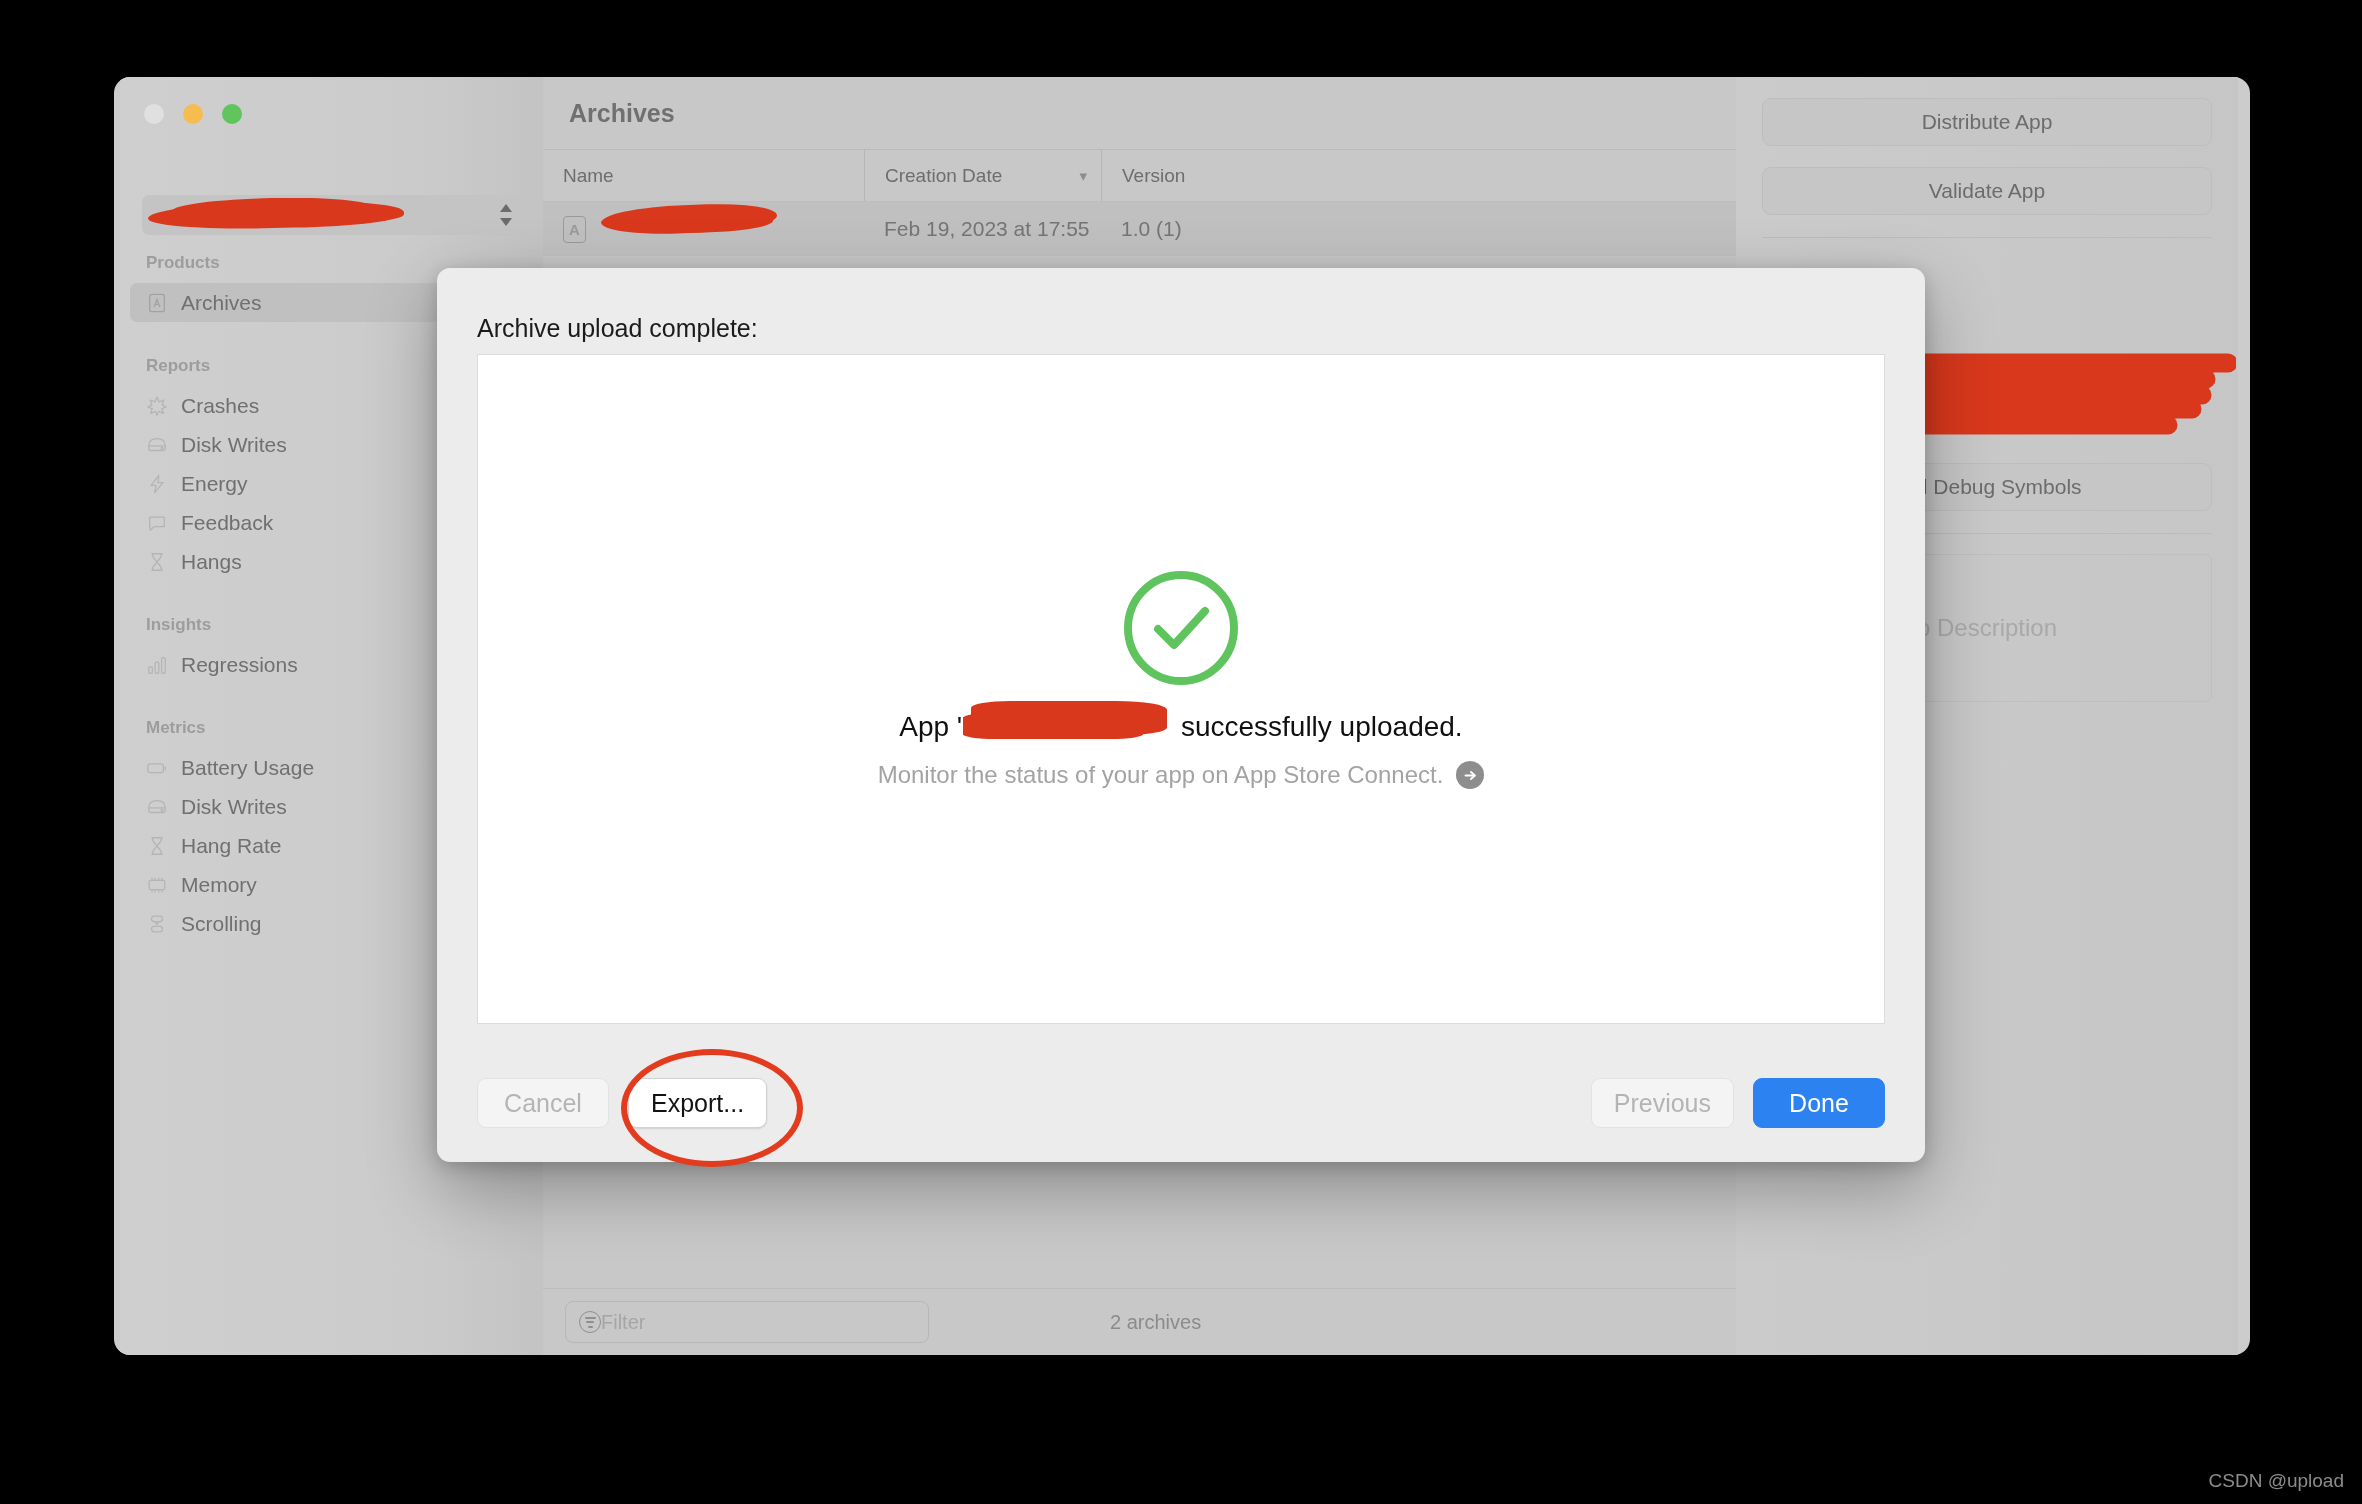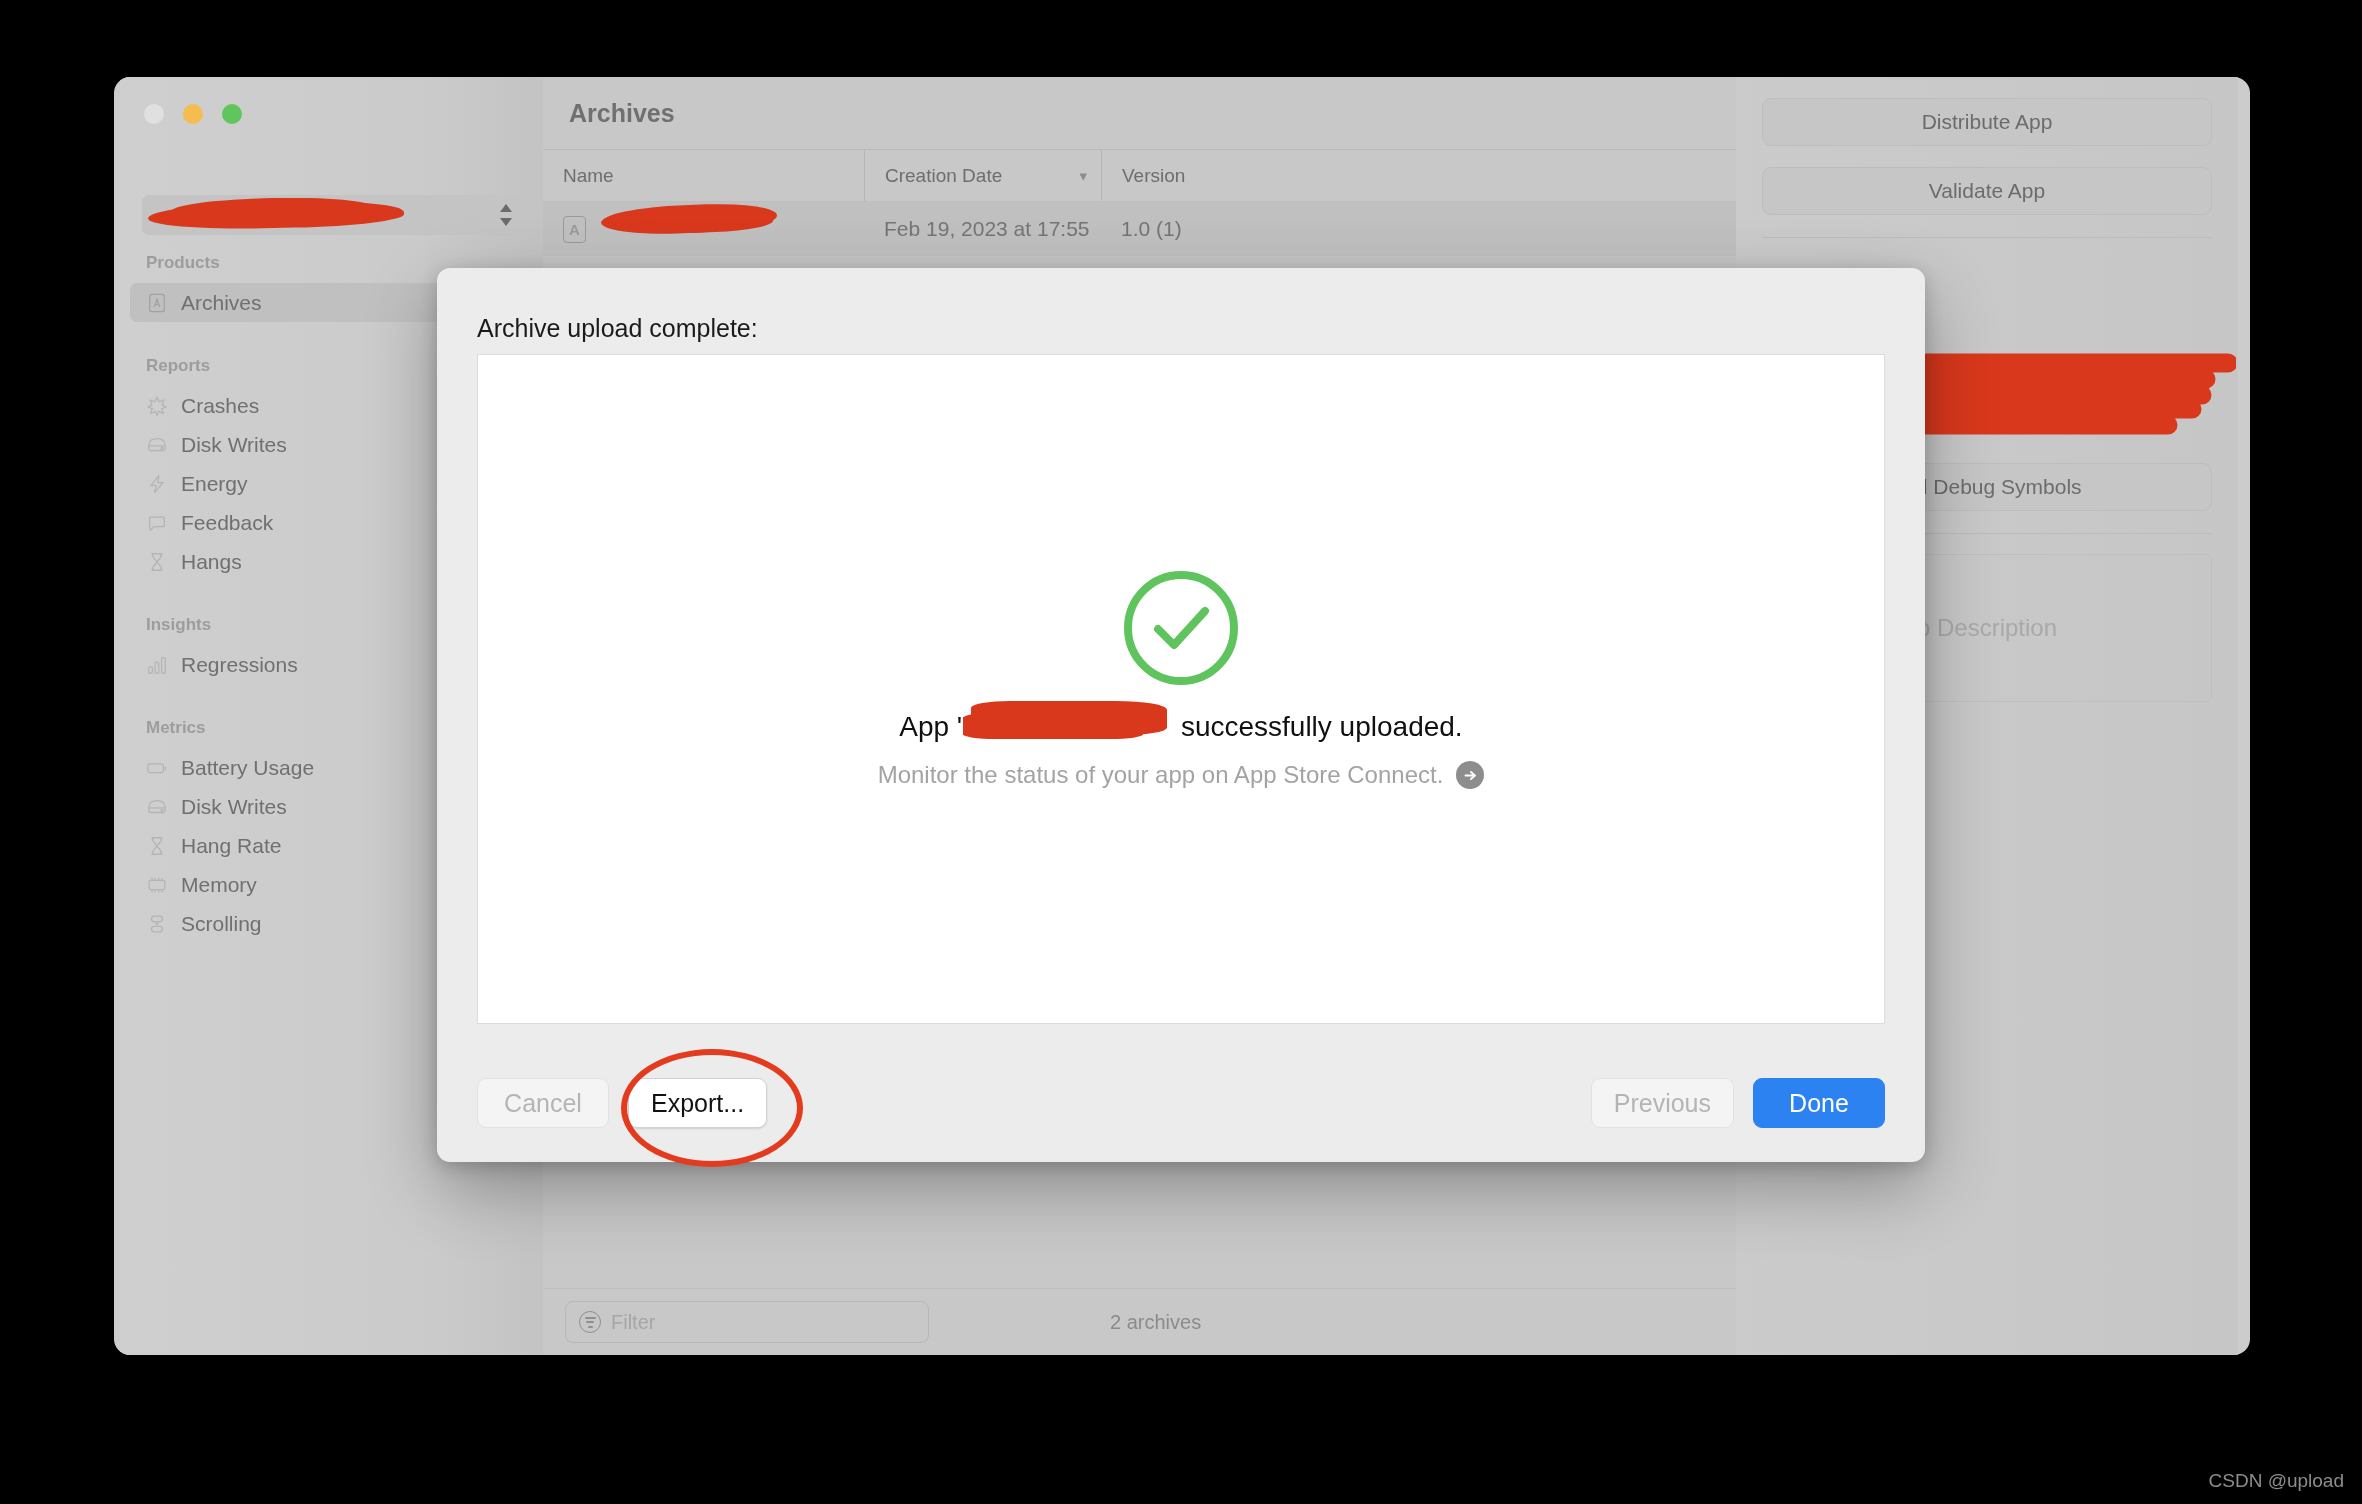--- a/index.html
+++ b/index.html
@@ -124,21 +124,21 @@
   }
 
   .center-foot {
     position: absolute; left: 0; bottom: 0; width: 100%; height: 67px;
     border-top: 1px solid #bdbdbd;
     display: flex; align-items: center;
   }
   .filter-box {
     margin-left: 22px; width: 364px; height: 42px;
     border: 1px solid #b7b7b7; border-radius: 8px;
-    display: flex; align-items: center; gap: 10px; padding-left: 13px;
+    display: flex; align-items: center; padding-left: 13px;
     color: #a6a6a6; font-size: 20px;
   }
   .filter-icon {
     width: 22px; height: 22px; border: 1.6px solid #8f8f8f; border-radius: 50%;
     display: flex; flex-direction: column; align-items: center; justify-content: center; gap: 2.5px;
   }
   .filter-icon i { display: block; background: #8f8f8f; height: 2px; border-radius: 1px; }
   .filter-icon i:nth-child(1) { width: 11px; }
   .filter-icon i:nth-child(2) { width: 8px; }
   .filter-icon i:nth-child(3) { width: 5px; }

